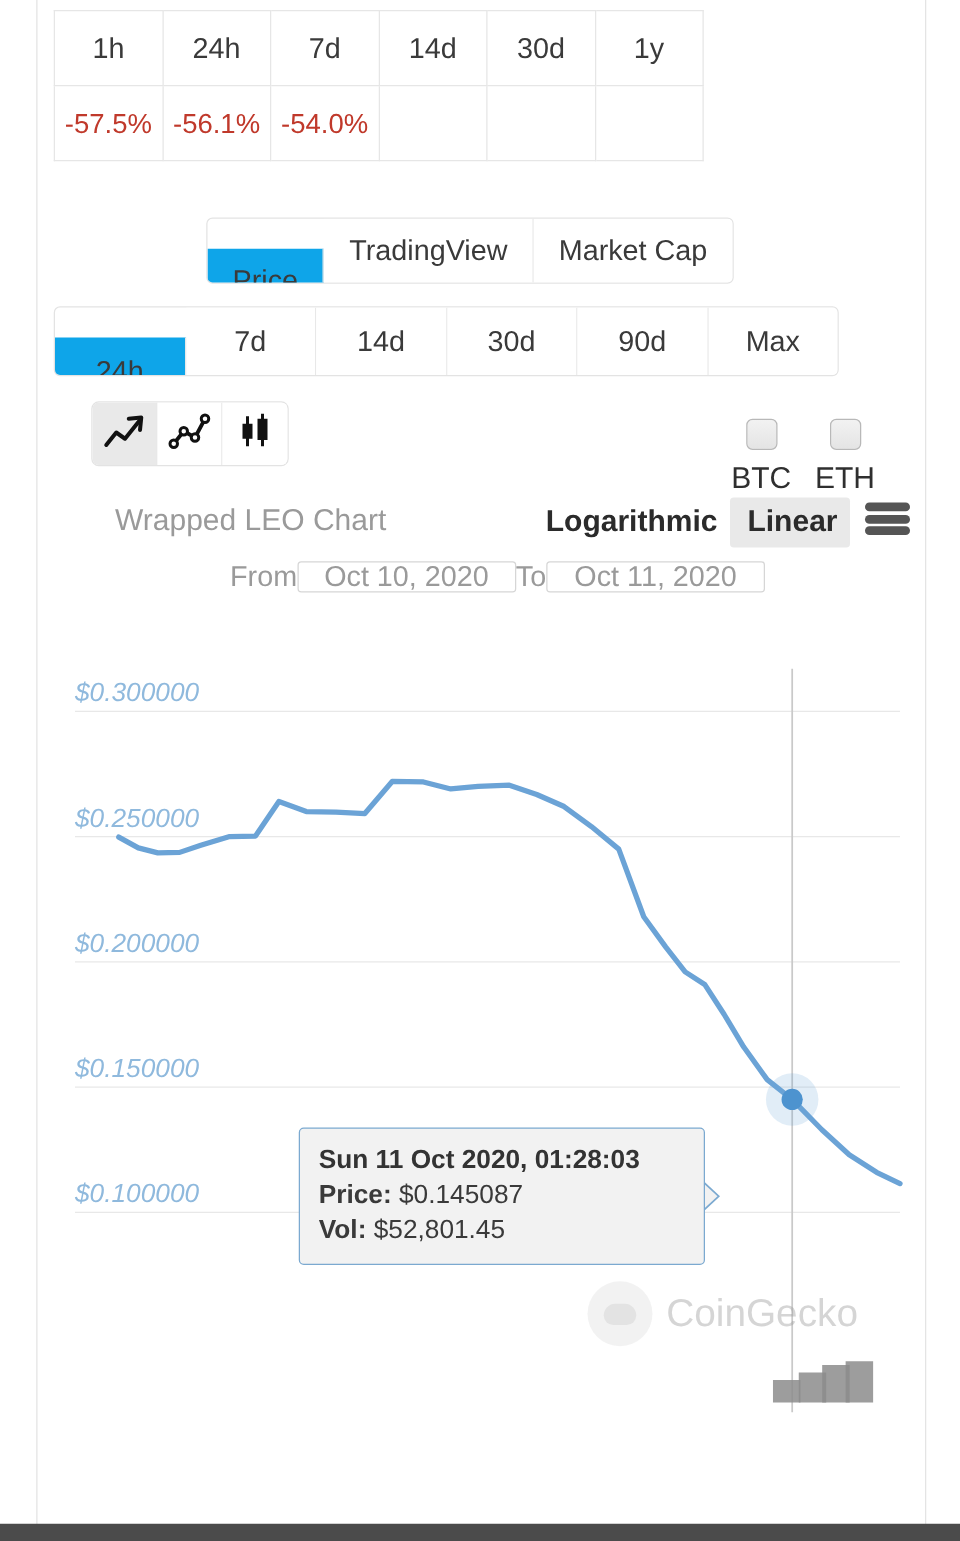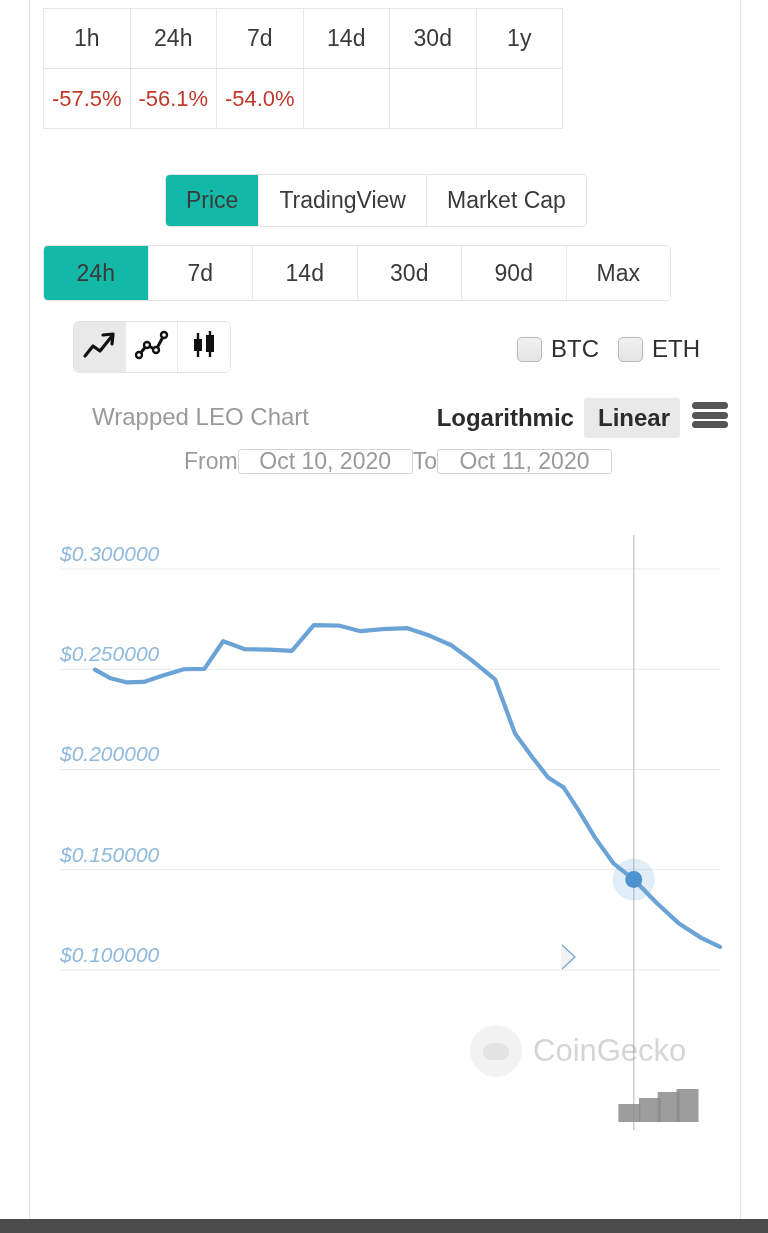--- a/index.html
+++ b/index.html
@@ -61,21 +61,21 @@
     display: flex;
     align-items: center;
     justify-content: center;
     background: #ffffff;
     color: #3a3a3a;
     font-size: 23px;
     border-right: 1px solid #e8e8e8;
     white-space: nowrap;
   }
   .pill:last-child { border-right: none; }
-  .pill.active { background: #14b8a6; }
+  .pill.active { background: #0ea5e9; margin-top: 24px; }
 
   
   #view-tabs { left: 165px; top: 174px; height: 53px; }
   #view-tabs .pill { padding: 0 20px; height: 51px; }
 
   
   #range-tabs { left: 43px; top: 245px; width: 628px; height: 56px; }
   #range-tabs .pill { flex: 1 1 0; height: 54px; }
 
   
@@ -103,21 +103,21 @@
 
   
   #compare-row {
     position: absolute;
     right: 68px;
     top: 335px;
     display: flex;
     align-items: center;
     gap: 19px;
   }
-  .cb-wrap { display: flex; align-items: center; gap: 9px; }
+  .cb-wrap { display: flex; align-items: center; gap: 9px; flex-direction: column; }
   .cbox {
     width: 25px;
     height: 25px;
     border: 1px solid #b8b8b8;
     border-radius: 5px;
     background: linear-gradient(#f2f2f2, #e4e4e4);
   }
   .cb-label { font-size: 24px; color: #2f2f2f; }
 
   
@@ -400,20 +400,31 @@
         <circle cx="603.75" cy="369.5612995594714" r="8.5" fill="#4d93cf"></circle>
         <rect x="588.375" y="594" width="22" height="18" fill="#8c8c8c" opacity="0.85"></rect>
         <rect x="609" y="588" width="22" height="24" fill="#8c8c8c" opacity="0.85"></rect>
         <rect x="627.75" y="582" width="22" height="30" fill="#8c8c8c" opacity="0.85"></rect>
         <rect x="646.5" y="579" width="22" height="33" fill="#8c8c8c" opacity="0.85"></rect>
       </svg>
   </div>
 
   <div id="tooltip-arrow"></div>
   <div id="tooltip-arrow-inner"></div>
+  <div id="chart-tooltip">
+    <div class="tip-date">Sun 11 Oct 2020, 01:28:03</div>
+    <div class="tip-line">
+      <span class="tip-key">Price:</span>
+      <span>$0.145087</span>
+    </div>
+    <div class="tip-line">
+      <span class="tip-key">Vol:</span>
+      <span>$52,801.45</span>
+    </div>
+  </div>
 
   <div id="watermark">
     <span class="wm-badge"></span>
     <span class="wm-text">CoinGecko</span>
   </div>
 
   <div id="bottom-strip"></div>
 </div>
 
 </body></html>

